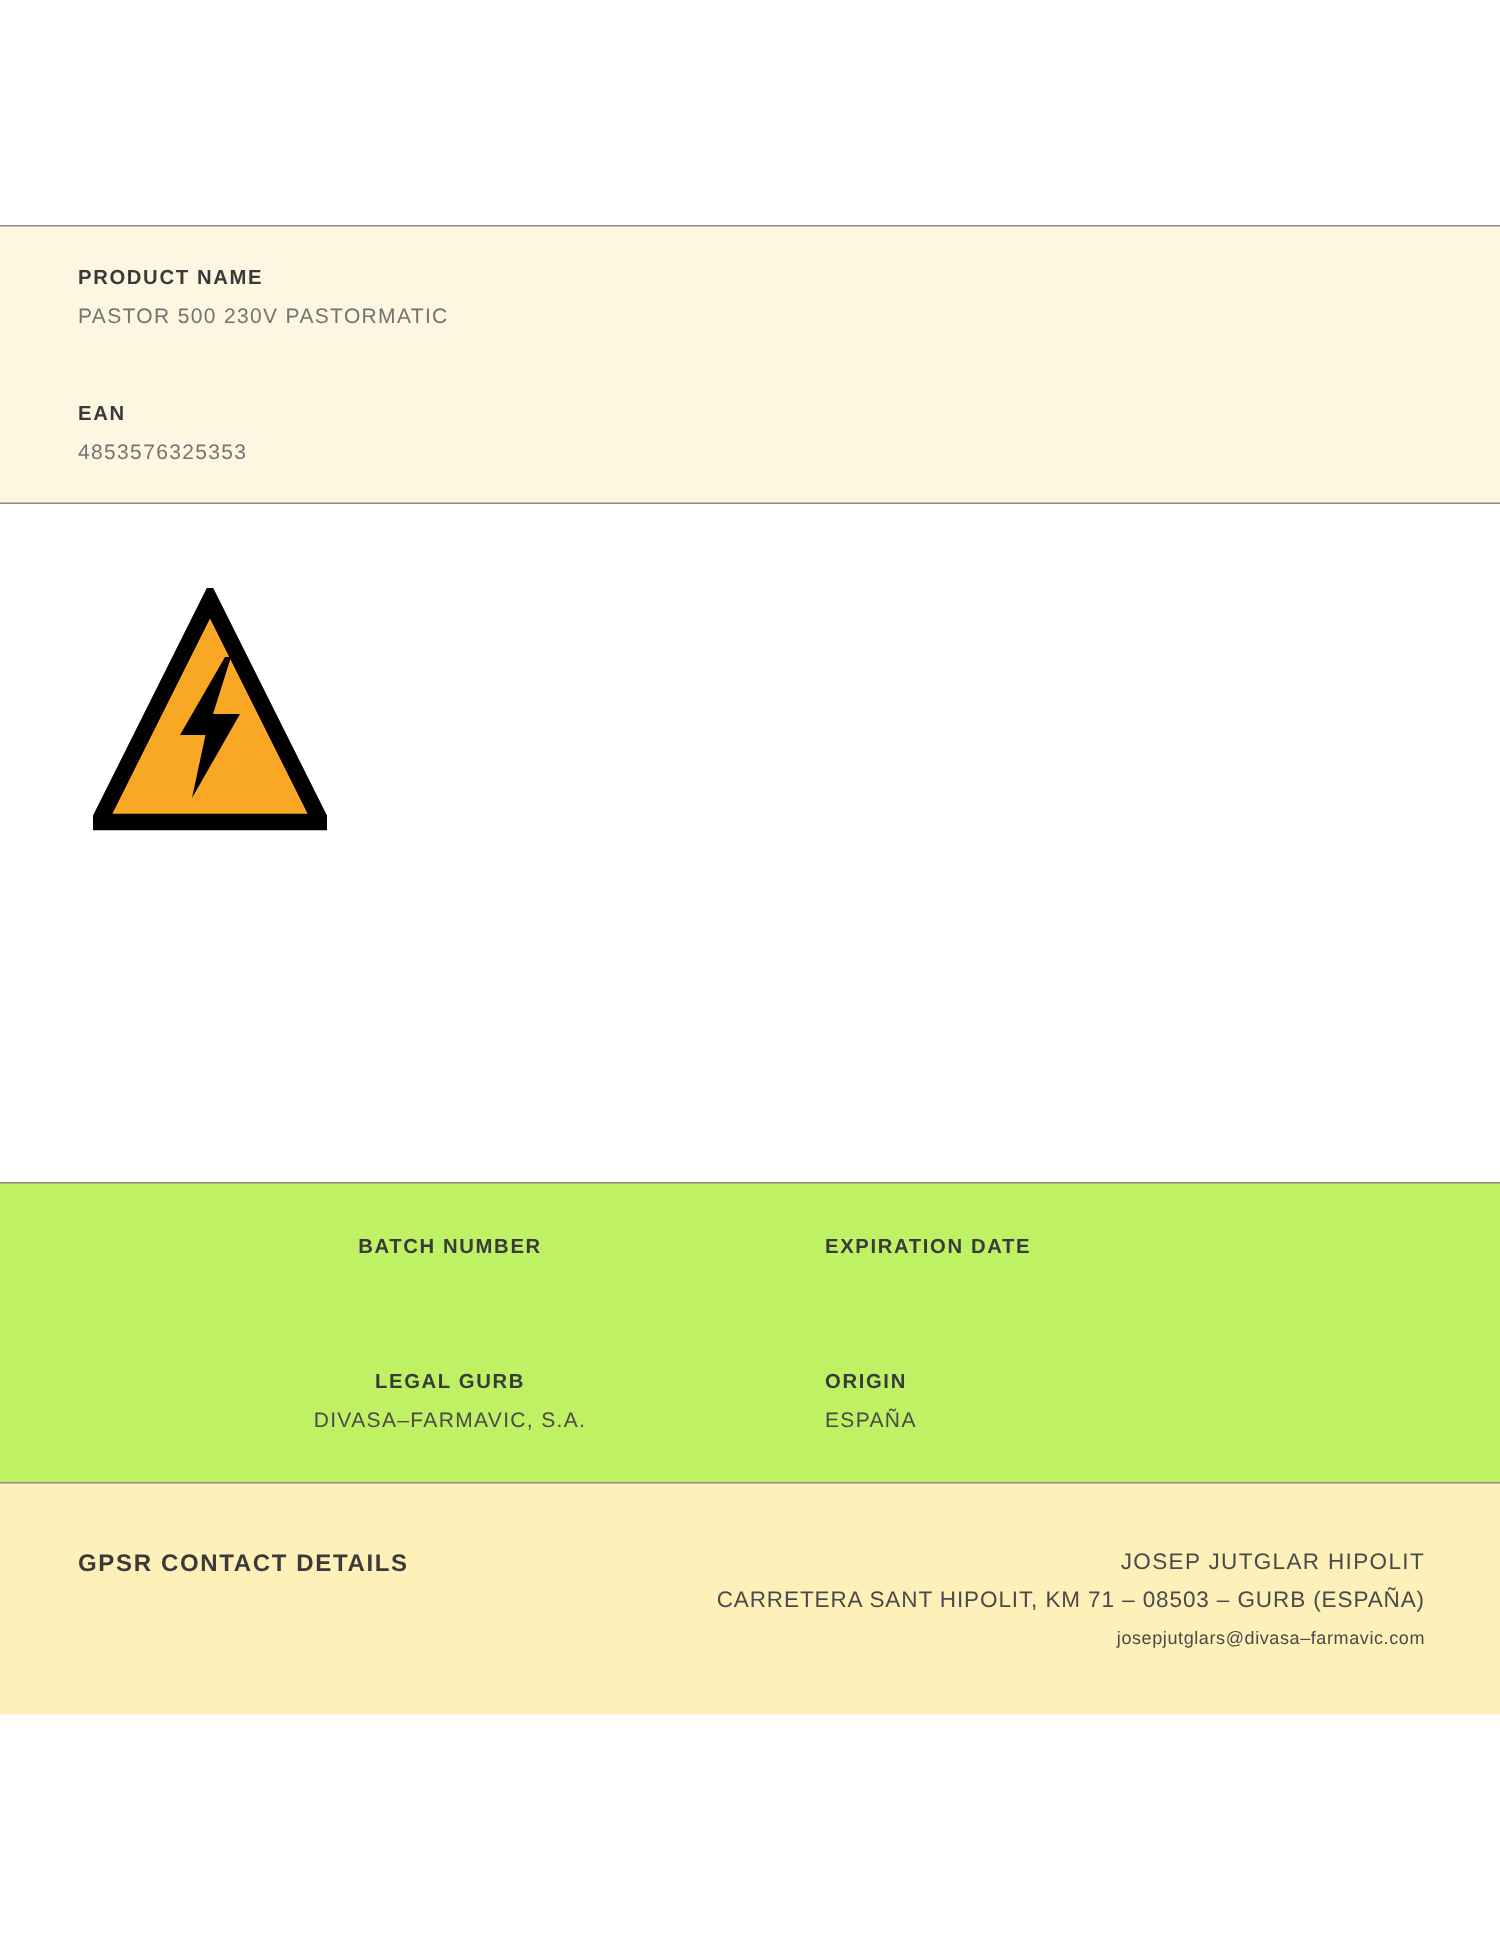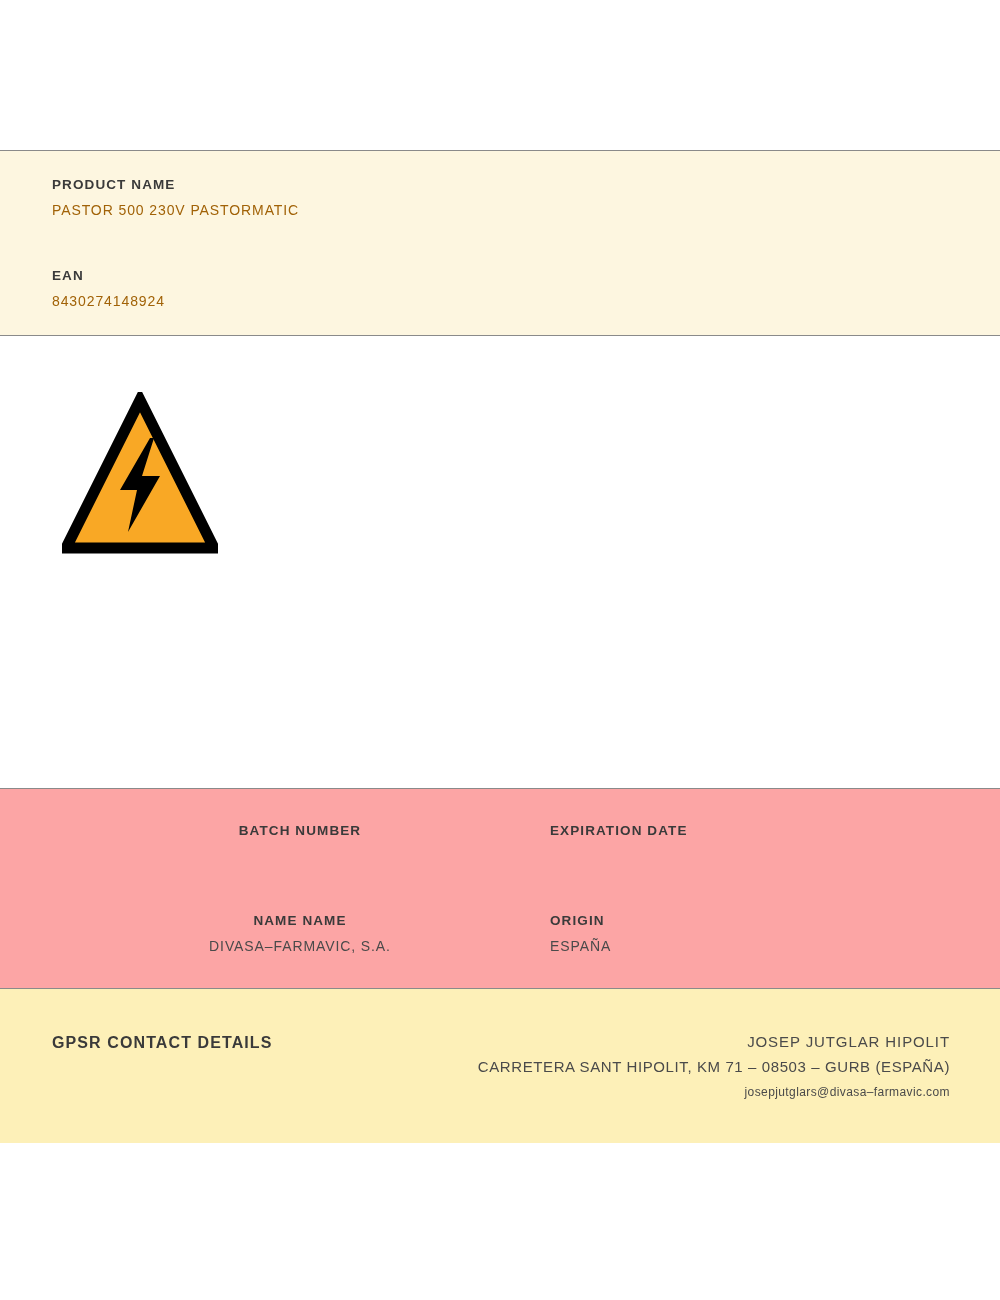--- a/index.html
+++ b/index.html
@@ -43,21 +43,21 @@
   .field-label {
     font-size: 13.5px;
     font-weight: bold;
     letter-spacing: 1.1px;
     color: #3a3a3a;
     margin: 0 0 10px 0;
   }
   .field-value {
     font-size: 14px;
     letter-spacing: 0.9px;
-    color: #a16207;
+    color: #737373;
     margin: 0;
   }
   .field-product { top: 26px; }
   .field-ean { top: 117px; }
 
   
   .pictogram-area {
     position: absolute;
     left: 0;
     top: 336px;
@@ -74,21 +74,21 @@
   }
   .pictogram svg { display: block; }
 
   
   .info-block {
     position: absolute;
     left: 0;
     top: 788px;
     width: 1000px;
     height: 200px;
-    background: #fca5a5;
+    background: #bef264;
     border-top: 1px solid #8a8a8a;
     box-sizing: border-box;
   }
 
   .col-left {
     position: absolute;
     left: 150px;
     width: 300px;
     text-align: center;
   }
@@ -169,21 +169,21 @@
 
 <div class="page">
 
   <div class="header-block">
     <div class="field field-product">
       <p class="field-label">PRODUCT NAME</p>
       <p class="field-value">PASTOR 500 230V PASTORMATIC</p>
     </div>
     <div class="field field-ean">
       <p class="field-label">EAN</p>
-      <p class="field-value">8430274148924</p>
+      <p class="field-value">4853576325353</p>
     </div>
   </div>
 
   <div class="pictogram-area">
     <div class="pictogram">
       <svg width="156" height="164" viewBox="0 0 156 164" xmlns="http://www.w3.org/2000/svg">
         <polygon points="78,8 152,156 4,156" fill="#f9a825" stroke="#000000" stroke-width="11" stroke-linejoin="miter"></polygon>
         <polygon points="88,46 58,98 75,98 66,140 98,84 80,84 92,46" fill="#000000"></polygon>
       </svg>
     </div>
@@ -192,21 +192,21 @@
   <div class="info-block">
     <div class="col-left row-1">
       <p class="info-label">BATCH NUMBER</p>
       <p class="info-value"></p>
     </div>
     <div class="col-right row-1">
       <p class="info-label">EXPIRATION DATE</p>
       <p class="info-value"></p>
     </div>
     <div class="col-left row-2">
-      <p class="info-label">NAME NAME</p>
+      <p class="info-label">LEGAL GURB</p>
       <p class="info-value">DIVASA–FARMAVIC, S.A.</p>
     </div>
     <div class="col-right row-2">
       <p class="info-label">ORIGIN</p>
       <p class="info-value">ESPAÑA</p>
     </div>
   </div>
 
   <div class="gpsr-block">
     <div class="gpsr-label">GPSR CONTACT DETAILS</div>

